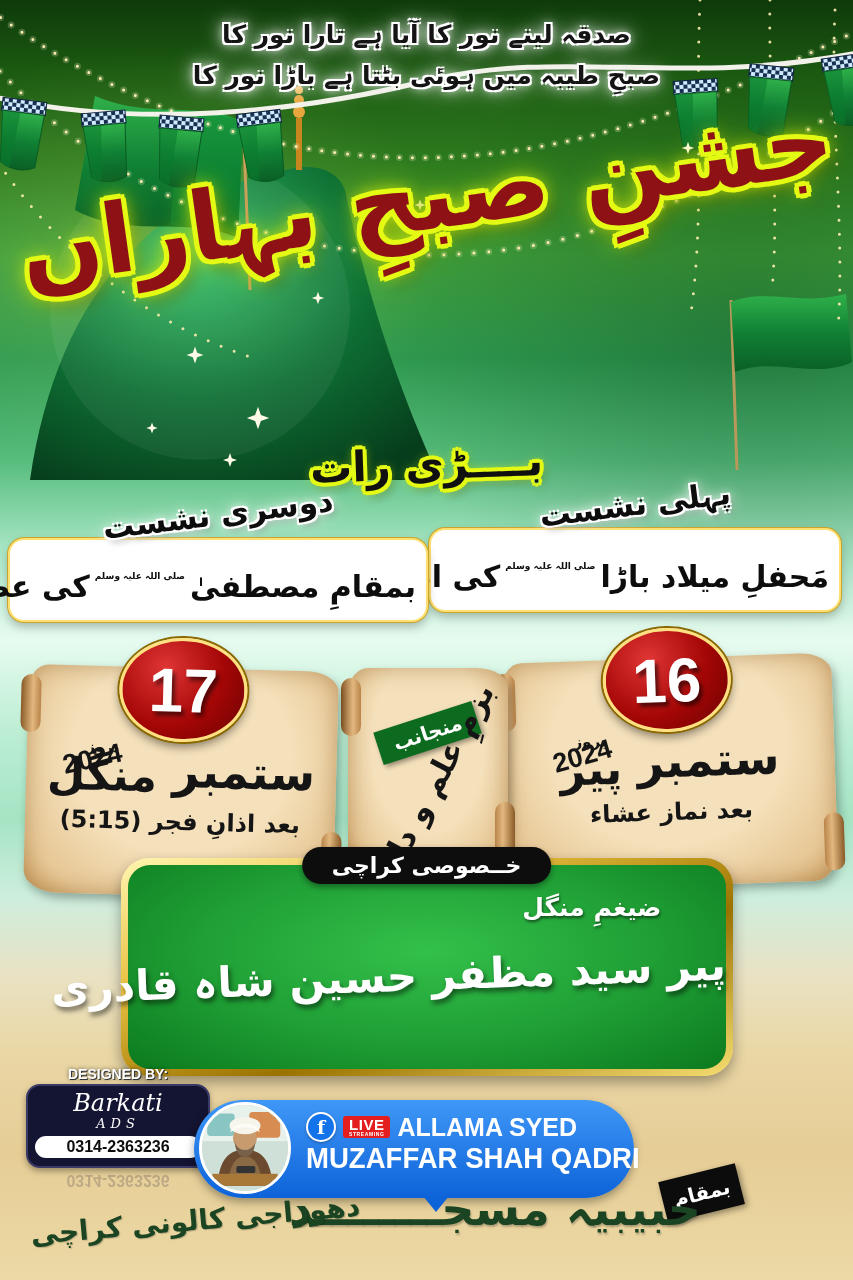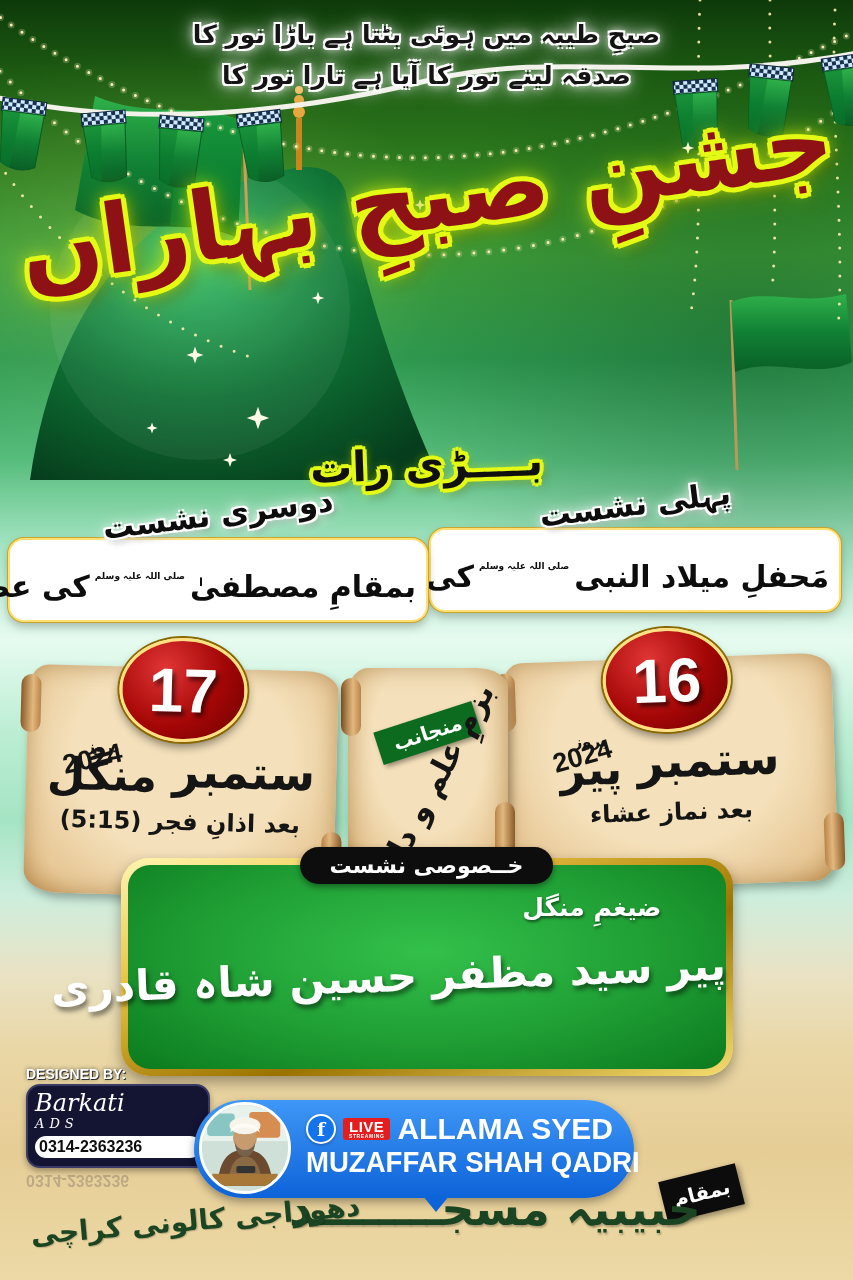--- a/index.html
+++ b/index.html
@@ -118,21 +118,21 @@
     position:absolute;top:28px;right:64px;color:#fff;font-size:25px;font-weight:bold;
     text-shadow:1px 2px 3px rgba(0,0,0,.55);
   }
   .speaker-name{
     position:absolute;top:86px;left:0;right:0;text-align:center;color:#fff;
     font-size:42px;font-weight:bold;transform:rotate(-2deg);white-space:nowrap;
     text-shadow:2px 4px 5px rgba(0,0,0,.5);
   }
 
   
-  .designer{top:1066px;left:26px;width:184px;font-family:"Liberation Sans",sans-serif;}
+  .designer{top:1066px;left:26px;width:184px;text-align:center;font-family:"Liberation Sans",sans-serif;}
   .designer-label{font-size:14px;font-weight:bold;color:#fff;
     text-shadow:1px 1px 0 #333,0 0 4px rgba(0,0,0,.6);}
   .designer-box{margin-top:2px;background:#141433;border:2px solid #3a3a66;border-radius:14px;
     padding:5px 7px 8px;color:#fff;box-shadow:0 3px 6px rgba(0,0,0,.35);}
   .designer-brand{font-family:"DejaVu Serif",serif;font-style:italic;font-size:24px;line-height:1;}
   .designer-brand2{font-family:"DejaVu Serif",serif;font-style:italic;font-size:13px;letter-spacing:5px;margin-top:1px;}
   .designer-phone{margin-top:5px;background:#fff;border-radius:12px;color:#0d0d0d;
     font-size:16px;font-weight:bold;padding:2px 4px;}
   .designer-reflection{margin-top:3px;transform:scaleY(-1);opacity:.2;filter:blur(.4px);
     font-size:16px;font-weight:bold;color:#141433;}
@@ -151,24 +151,24 @@
     border:3px solid #fff;overflow:hidden;background:#cfe0d8;box-sizing:border-box;
   }
   .live-content{margin-left:112px;padding-top:12px;color:#fff;font-family:"Liberation Sans",sans-serif;}
   .live-row1{display:flex;align-items:center;gap:7px;}
   .fb-circle{width:30px;height:30px;border-radius:50%;background:#fff;display:flex;
     align-items:center;justify-content:center;box-shadow:0 1px 3px rgba(0,0,0,.3);}
   .fb-inner{width:26px;height:26px;border-radius:50%;background:#1273eb;color:#fff;
     display:flex;align-items:center;justify-content:center;
     font-family:"DejaVu Serif",serif;font-weight:bold;font-size:19px;}
   .live-badge{background:#e41e1e;border-radius:3px;padding:1px 6px;display:flex;
-    flex-direction:column;align-items:flex-start;line-height:1;}
+    flex-direction:column;align-items:flex-end;line-height:1;}
   .live-word{font-size:15px;font-weight:bold;letter-spacing:.5px;}
   .streaming-word{font-size:5px;font-weight:bold;letter-spacing:.6px;}
-  .live-name1{font-size:30px;font-weight:bold;white-space:nowrap;}
+  .live-name1{font-size:25px;font-weight:bold;white-space:nowrap;}
   .live-name2{font-size:29px;font-weight:bold;margin-top:0;white-space:nowrap;
     transform:scaleX(.95);transform-origin:left;}
 
   
   .venue{top:1178px;left:0;right:0;height:102px;}
   .venue-badge{
     position:absolute;right:112px;top:-6px;background:#0c0c0c;color:#fff;
     font-size:20px;font-weight:bold;padding:9px 11px;transform:rotate(-14deg);
     box-shadow:2px 3px 6px rgba(0,0,0,.4);
   }
@@ -248,32 +248,32 @@
     <use href="#spark" transform="translate(195,355) scale(1.2)"></use>
     <use href="#spark" transform="translate(258,418) scale(1.6)"></use>
     <use href="#spark" transform="translate(318,298) scale(.9)"></use>
     <use href="#spark" transform="translate(152,428) scale(.8)"></use>
     <use href="#spark" transform="translate(420,205) scale(.8)"></use>
     <use href="#spark" transform="translate(688,148) scale(.9)"></use>
     <use href="#spark" transform="translate(230,460) scale(1.0)"></use>
   </svg>
 
   <div class="abs poem urdu">
+    <div>صدقہ لینے نور کا آیا ہے تارا نور کا</div>
     <div>صبحِ طیبہ میں ہوئی بٹتا ہے باڑا نور کا</div>
-    <div>صدقہ لینے نور کا آیا ہے تارا نور کا</div>
   </div>
 
   <div class="abs main-title urdu">جشنِ صبحِ بہاراں</div>
 
   <div class="abs subtitle urdu">بــــڑی رات</div>
 
   <div class="abs session" style="top:486px;right:12px;">
     <div class="session-header urdu">پہلی نشست</div>
     <div class="session-box urdu">
-      <span>مَحفلِ میلاد النبی</span><span class="hon">صلی اللہ علیہ وسلم</span><span>کی اہمیت</span>
+      <span>مَحفلِ میلاد باڑا</span><span class="hon">صلی اللہ علیہ وسلم</span><span>کی اہمیت</span>
     </div>
   </div>
 
   <div class="abs session" style="top:496px;left:8px;width:420px;">
     <div class="session-header urdu">دوسری نشست</div>
     <div class="session-box urdu">
       <span>بمقامِ مصطفیٰ</span><span class="hon">صلی اللہ علیہ وسلم</span><span>کی عظمت و شان</span>
     </div>
   </div>
 
@@ -303,21 +303,21 @@
       <span class="wd-wrap">
         <span class="wd-prefix">بروز</span>
         <span class="wd-day">منگل</span>
       </span>
     </div>
     <div class="scroll-timing urdu">بعد اذانِ فجر (5:15)</div>
   </div>
 
   <div class="abs gold-frame">
     <div class="banner-inner">
-      <div class="speech-label urdu">خــصوصی نشست</div>
+      <div class="speech-label urdu">خــصوصی کراچی</div>
       <div class="speech-honor urdu">ضیغمِ منگل</div>
       <div class="speaker-name urdu">پیر سید مظفر حسین شاہ قادری</div>
     </div>
   </div>
 
   <div class="abs designer">
     <div class="designer-label">DESIGNED BY:</div>
     <div class="designer-box">
       <div class="designer-brand">Barkati</div>
       <div class="designer-brand2">ADS</div>

